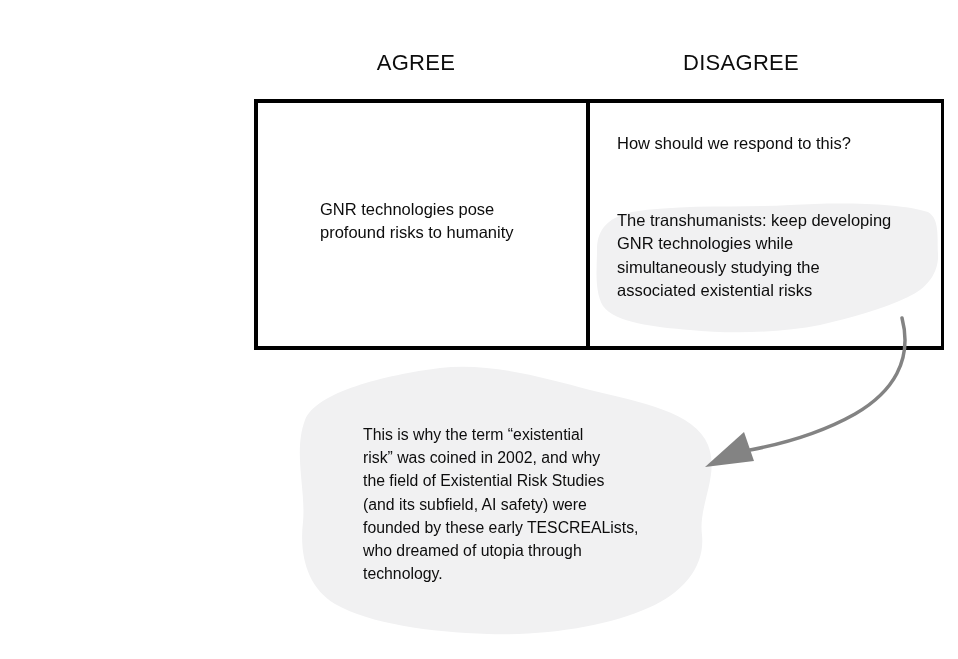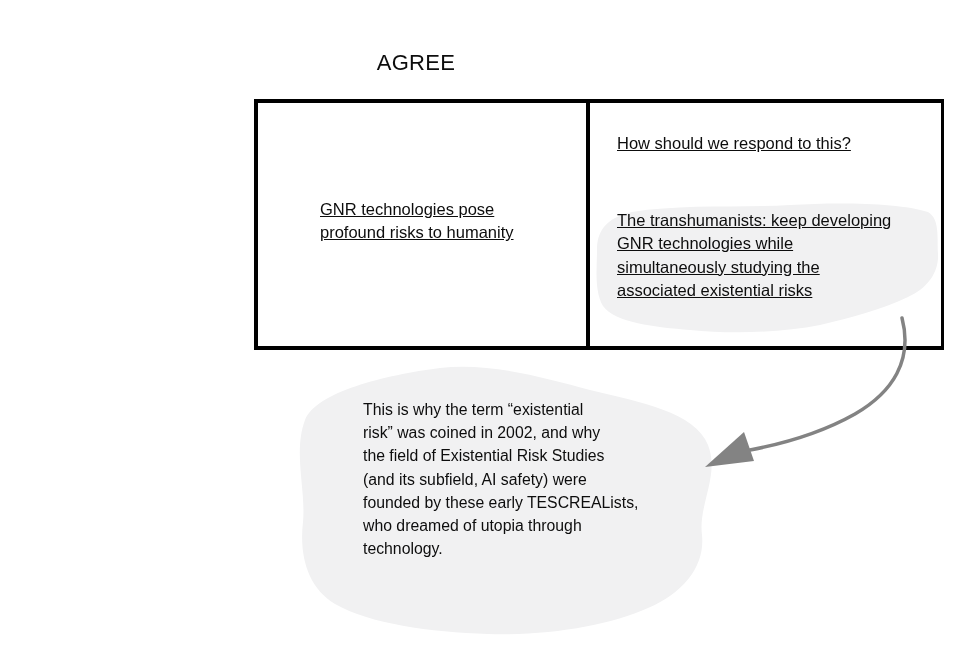--- a/index.html
+++ b/index.html
@@ -59,21 +59,20 @@
     width: 4px; height: 100%;
     background: var(--table-border);
   }
 
   .txt {
     position: absolute;
     white-space: pre-line;
     font-size: 16.5px;
     line-height: 23.3px;
     z-index: 3;
-    text-decoration: underline;
   }
   .agree-cell-text   { left: 320px; top: 198px; }
   .dis-question      { left: 617px; top: 132px; }
   .dis-response      { left: 617px; top: 179px; }
   .dis-highlight     { left: 617px; top: 209px; }
 
   .side-note {
     position: absolute;
     left: 13px; top: 176px;
     width: 226px;
@@ -81,21 +80,21 @@
     padding: 11px 12px 12px 13px;
     font-size: 16px;
     line-height: 23.3px;
     white-space: pre-line;
     background: var(--background);
     z-index: 3;
   }
 
   .callout-text {
     position: absolute;
-    left: 363px; top: 398px;
+    left: 363px; top: 423px;
     font-size: 15.8px;
     line-height: 23.2px;
     white-space: pre-line;
     z-index: 3;
   }
 </style>
 </head>
 <body>
 
 <div class="canvas">
@@ -117,20 +116,21 @@
          C 720 475, 698 505, 702 535
          C 705 565, 685 592, 648 608
          C 610 625, 550 636, 488 634
          C 430 632, 370 624, 335 604
          C 308 588, 299 556, 303 522
          C 306 490, 293 452, 305 420
          C 316 392, 385 375, 440 368 Z"></path>
   </svg>
 
   <div class="col-title agree">AGREE</div>
+  <div class="col-title disagree">DISAGREE</div>
 
   <div class="matrix">
     <div class="divider"></div>
   </div>
 
 
   <div class="txt agree-cell-text">GNR technologies pose
 profound risks to humanity</div>
 
   <div class="txt dis-question">How should we respond to this?</div>

